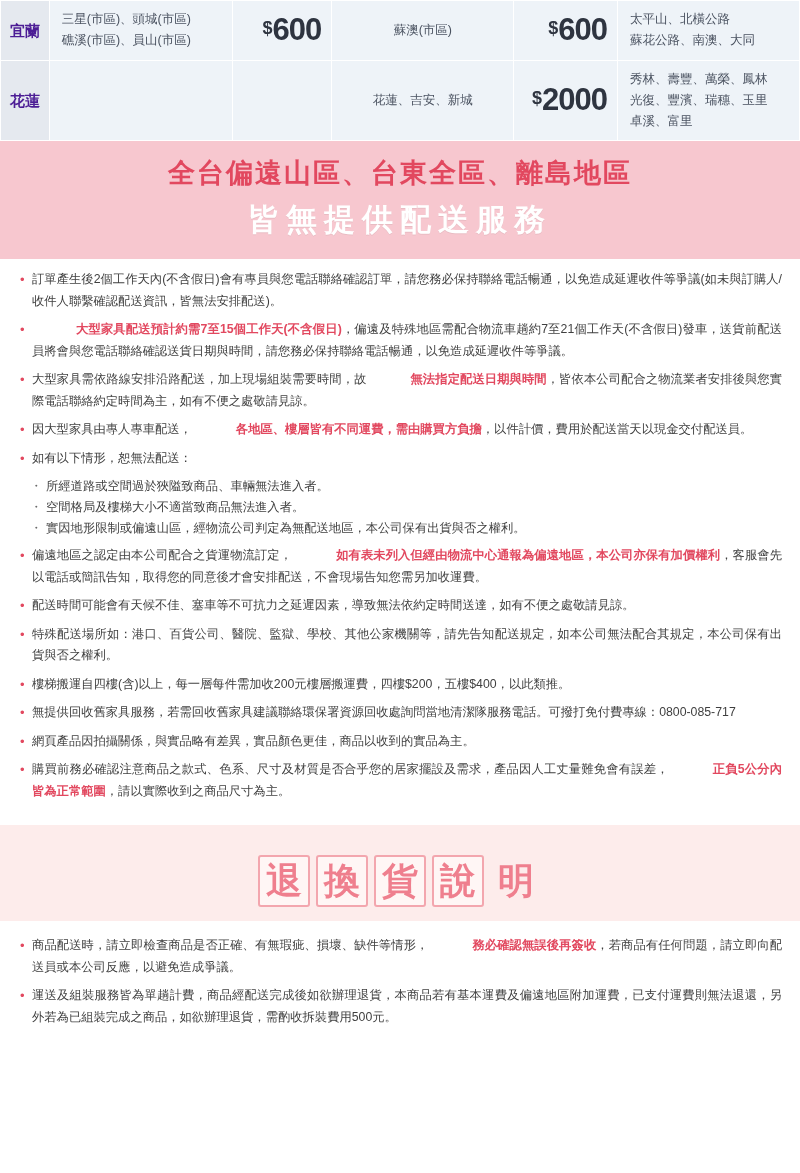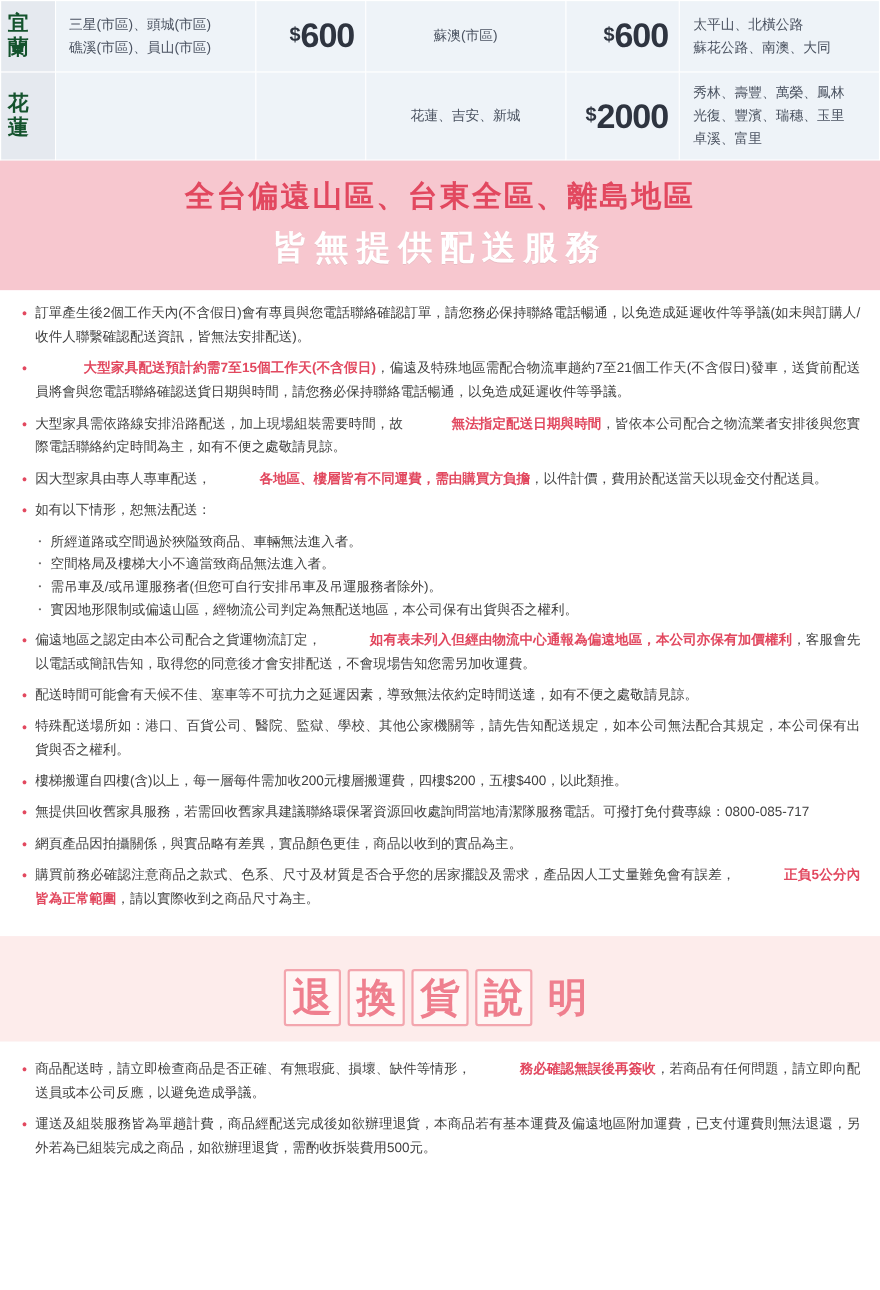--- a/index.html
+++ b/index.html
@@ -11,24 +11,24 @@
     background: #fff;
   }
   .page { width:800px; }
 
   
   .fee-table { width:100%; border-collapse: collapse; }
   .fee-table td { vertical-align: middle; }
   .region-cell {
     width: 56px;
     background: #e5e9ef;
-    text-align: left;
-    font-size: 19px;
-    font-weight: bold;
-    color: #14532d;
+    text-align: center;
+    font-size: 15px;
+    font-weight: bold;
+    color: #4c1d95;
     line-height: 1.15;
     padding: 10px 6px;
     border: 1px solid #ffffff;
   }
   .area-cell {
     background: #eef3f8;
     font-size: 12.5px;
     color: #4a5260;
     line-height: 1.7;
     padding: 8px 12px;
@@ -177,21 +177,20 @@
 
   <div class="notes" id="delivery-notes">
       <div class="note"><span>訂單產生後2個工作天內(不含假日)會有專員與您電話聯絡確認訂單，請您務必保持聯絡電話暢通，以免造成延遲收件等爭議(如未與訂購人/收件人聯繫確認配送資訊，皆無法安排配送)。</span></div>
       <div class="note"><span class="hl">大型家具配送預計約需7至15個工作天(不含假日)</span><span>，偏遠及特殊地區需配合物流車趟約7至21個工作天(不含假日)發車，送貨前配送員將會與您電話聯絡確認送貨日期與時間，請您務必保持聯絡電話暢通，以免造成延遲收件等爭議。</span></div>
       <div class="note"><span>大型家具需依路線安排沿路配送，加上現場組裝需要時間，故</span><span class="hl">無法指定配送日期與時間</span><span>，皆依本公司配合之物流業者安排後與您實際電話聯絡約定時間為主，如有不便之處敬請見諒。</span></div>
       <div class="note"><span>因大型家具由專人專車配送，</span><span class="hl">各地區、樓層皆有不同運費，需由購買方負擔</span><span>，以件計價，費用於配送當天以現金交付配送員。</span></div>
       <div class="note"><span>如有以下情形，恕無法配送：</span></div>
       <ul class="subnotes">
         <li>所經道路或空間過於狹隘致商品、車輛無法進入者。</li>
         <li>空間格局及樓梯大小不適當致商品無法進入者。</li>
-        <li>需吊車及/或吊運服務者(但您可自行安排吊車及吊運服務者除外)。</li>
         <li>實因地形限制或偏遠山區，經物流公司判定為無配送地區，本公司保有出貨與否之權利。</li>
       </ul>
       <div class="note"><span>偏遠地區之認定由本公司配合之貨運物流訂定，</span><span class="hl">如有表未列入但經由物流中心通報為偏遠地區，本公司亦保有加價權利</span><span>，客服會先以電話或簡訊告知，取得您的同意後才會安排配送，不會現場告知您需另加收運費。</span></div>
       <div class="note"><span>配送時間可能會有天候不佳、塞車等不可抗力之延遲因素，導致無法依約定時間送達，如有不便之處敬請見諒。</span></div>
       <div class="note"><span>特殊配送場所如：港口、百貨公司、醫院、監獄、學校、其他公家機關等，請先告知配送規定，如本公司無法配合其規定，本公司保有出貨與否之權利。</span></div>
       <div class="note"><span>樓梯搬運自四樓(含)以上，每一層每件需加收200元樓層搬運費，四樓$200，五樓$400，以此類推。</span></div>
       <div class="note"><span>無提供回收舊家具服務，若需回收舊家具建議聯絡環保署資源回收處詢問當地清潔隊服務電話。可撥打免付費專線：0800-085-717</span></div>
       <div class="note"><span>網頁產品因拍攝關係，與實品略有差異，實品顏色更佳，商品以收到的實品為主。</span></div>
       <div class="note"><span>購買前務必確認注意商品之款式、色系、尺寸及材質是否合乎您的居家擺設及需求，產品因人工丈量難免會有誤差，</span><span class="hl">正負5公分內皆為正常範圍</span><span>，請以實際收到之商品尺寸為主。</span></div>
     </div>

